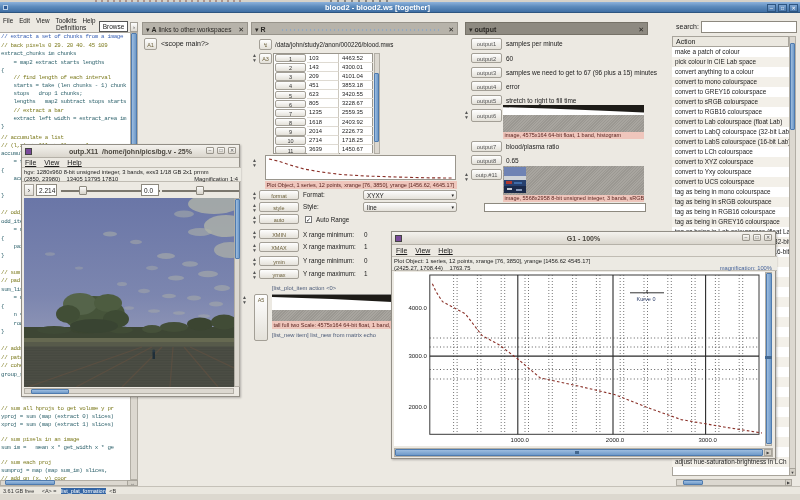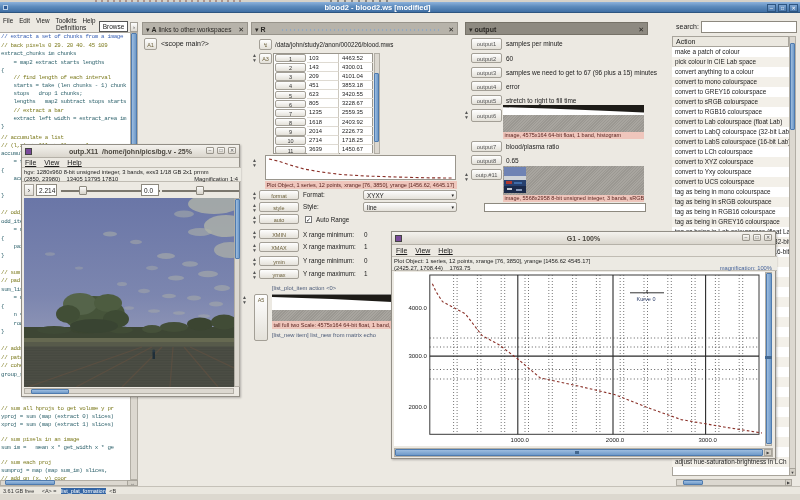--- a/index.html
+++ b/index.html
@@ -26,21 +26,21 @@
 <div id="screen">
 
 <div class="abs" style="left:0;top:0;width:800px;height:2px;background:#d6d2c9;"></div>
 <div class="abs" style="left:95px;top:0;width:150px;height:2px;background:repeating-linear-gradient(90deg,#8a625a 0 2px,#d6d2c9 2px 6px);opacity:.55;"></div>
 <div class="abs" style="left:330px;top:0;width:60px;height:2px;background:repeating-linear-gradient(90deg,#666 0 2px,#d6d2c9 2px 7px);opacity:.7;"></div>
 
 <div class="abs" style="left:0;top:2px;width:800px;height:492px;background:#ece9e2;border-bottom:1px solid #a9a59c;"></div>
 
 <div class="abs" style="left:0;top:2px;width:800px;height:11px;background:linear-gradient(#8cb2dc,#5e8cbd 45%,#3f6ea4);border-bottom:1px solid #2d5580;">
   <div class="abs" style="left:3px;top:3px;width:5px;height:5px;background:#2f5a94;border:1px solid #bcd0e6;"></div>
-  <div class="abs" style="left:0;width:755px;text-align:center;font-size:7.5px;font-weight:bold;color:#fff;line-height:11px;">blood2 - blood2.ws [modified]</div>
+  <div class="abs" style="left:0;width:755px;text-align:center;font-size:7.5px;font-weight:bold;color:#fff;line-height:11px;">blood2 - blood2.ws [together]</div>
   <div class="abs" style="right:24px;top:2px;width:9px;height:8px;background:linear-gradient(#7ea6d2,#4a78ab);border:1px solid #2d5580;color:#fff;font-size:6px;line-height:7px;text-align:center;">–</div>
   <div class="abs" style="right:13px;top:2px;width:9px;height:8px;background:linear-gradient(#7ea6d2,#4a78ab);border:1px solid #2d5580;color:#fff;font-size:5px;line-height:7px;text-align:center;">□</div>
   <div class="abs" style="right:2px;top:2px;width:9px;height:8px;background:linear-gradient(#7ea6d2,#4a78ab);border:1px solid #2d5580;color:#fff;font-size:5px;line-height:7px;text-align:center;">✕</div>
 </div>
 
 <div class="abs" style="left:3px;top:13px;width:400px;height:9px;line-height:9px;">
   <span class="mitem">File</span><span class="mitem">Edit</span><span class="mitem">View</span><span class="mitem">Toolkits</span><span class="mitem">Help</span>
 </div>
 
 <div class="abs" style="left:0;top:486px;width:800px;height:8px;background:#eae7df;border-top:1px solid #c5c1b8;font-size:5.5px;color:#333;line-height:8px;">

